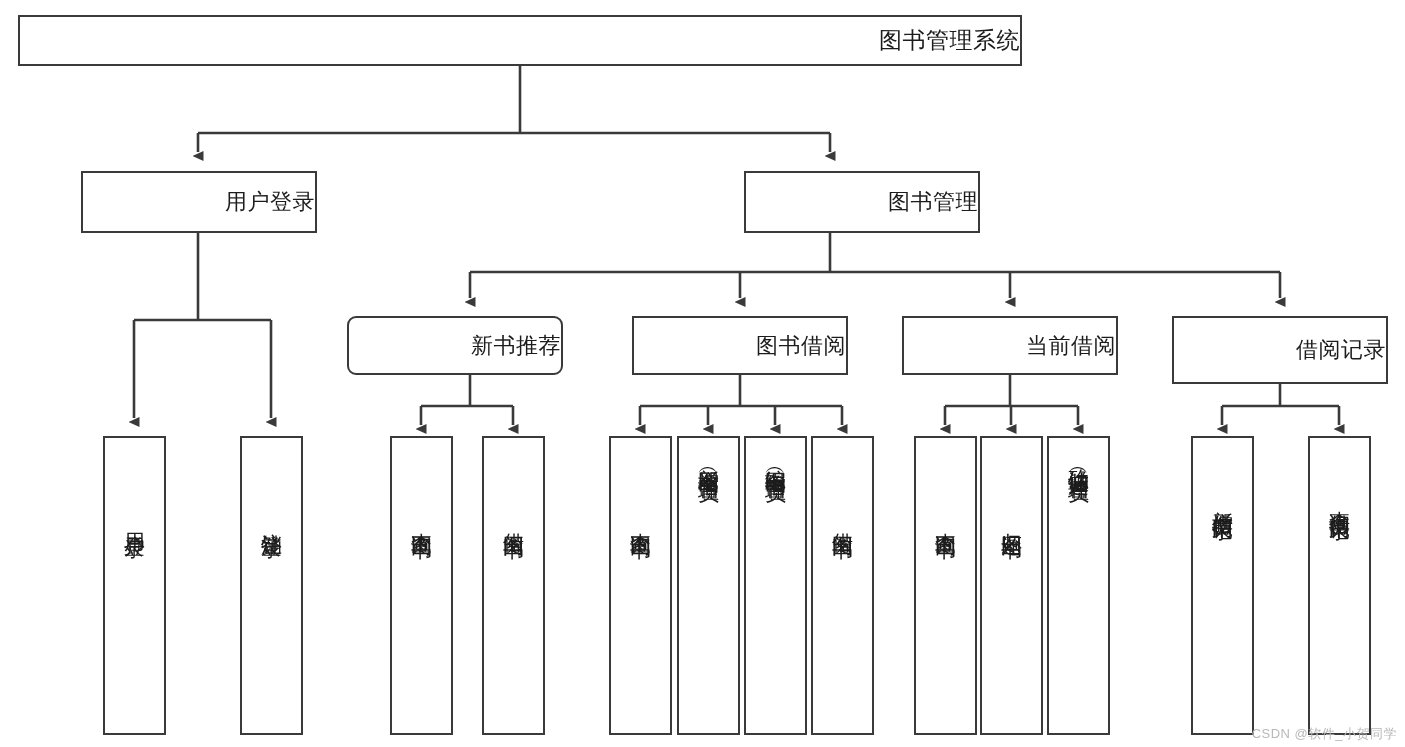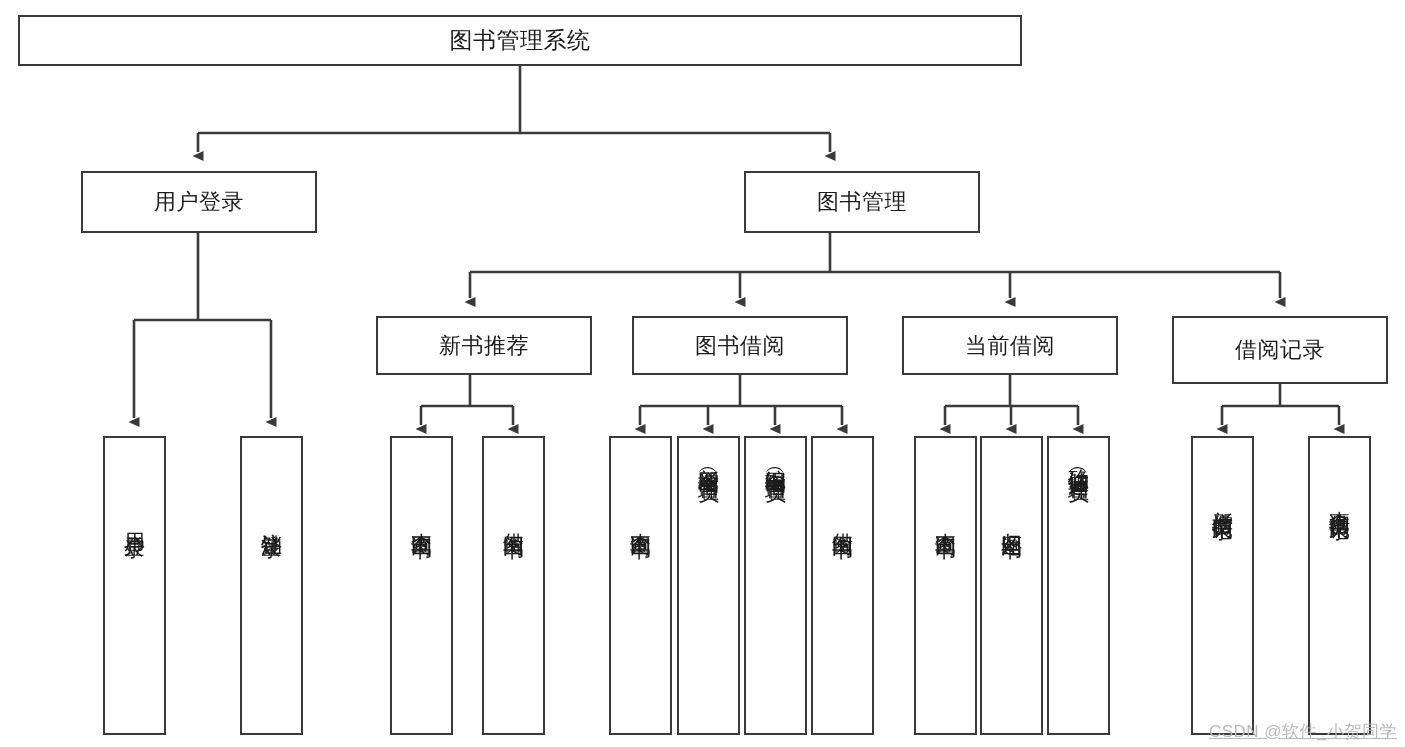--- a/index.html
+++ b/index.html
@@ -26,21 +26,21 @@
     height: 747px;
     pointer-events: none;
   }
   .node {
     position: absolute;
     box-sizing: border-box;
     background: #ffffff;
     border: 2px solid #3a3a3a;
     display: flex;
     align-items: center;
-    justify-content: center;
+    justify-content: flex-end;
     color: #1c1c1c;
     z-index: 2;
   }
   .node .lbl {
     display: block;
     text-align: center;
     line-height: 1.18;
     white-space: pre-line;
   }
   
@@ -71,26 +71,25 @@
   .node.vert.mid2 .lbl {
     margin-top: 50px;
   }
   .node.vert.tall .lbl {
     margin-top: 8px;
   }
   #watermark {
     position: absolute;
     right: 8px;
     bottom: 4px;
-    font-size: 17px;
+    font-size: 13px;
     color: #b9b9b9;
     letter-spacing: 0.5px;
     z-index: 3;
     white-space: nowrap;
-    text-decoration: underline;
   }
 </style>
 </head>
 <body>
 
 <div id="canvas">
 
   <svg id="wires" viewBox="0 0 1405 747" xmlns="http://www.w3.org/2000/svg">
     <defs>
       <marker id="arrow" markerWidth="10" markerHeight="11" refX="1" refY="5.5" orient="auto" markerUnits="userSpaceOnUse">
@@ -145,21 +144,21 @@
     <span class="lbl">图书管理系统</span>
   </div>
 
   <div class="node horiz" style="left:81px; top:171px; width:236px; height:62px;">
     <span class="lbl">用户登录</span>
   </div>
   <div class="node horiz" style="left:712px; top:171px; width:236px; height:62px;margin-left:32px;">
     <span class="lbl">图书管理</span>
   </div>
 
-  <div class="node horiz" style="left:376px; top:316px; width:216px; height:59px;">
+  <div class="node horiz" style="left:347px; top:316px; width:216px; height:59px;border-radius:9px;">
     <span class="lbl">新书推荐</span>
   </div>
   <div class="node horiz" style="left:632px; top:316px; width:216px; height:59px;">
     <span class="lbl">图书借阅</span>
   </div>
   <div class="node horiz" style="left:902px; top:316px; width:216px; height:59px;">
     <span class="lbl">当前借阅</span>
   </div>
   <div class="node horiz" style="left:1172px; top:316px; width:216px; height:68px;">
     <span class="lbl">借阅记录</span>

